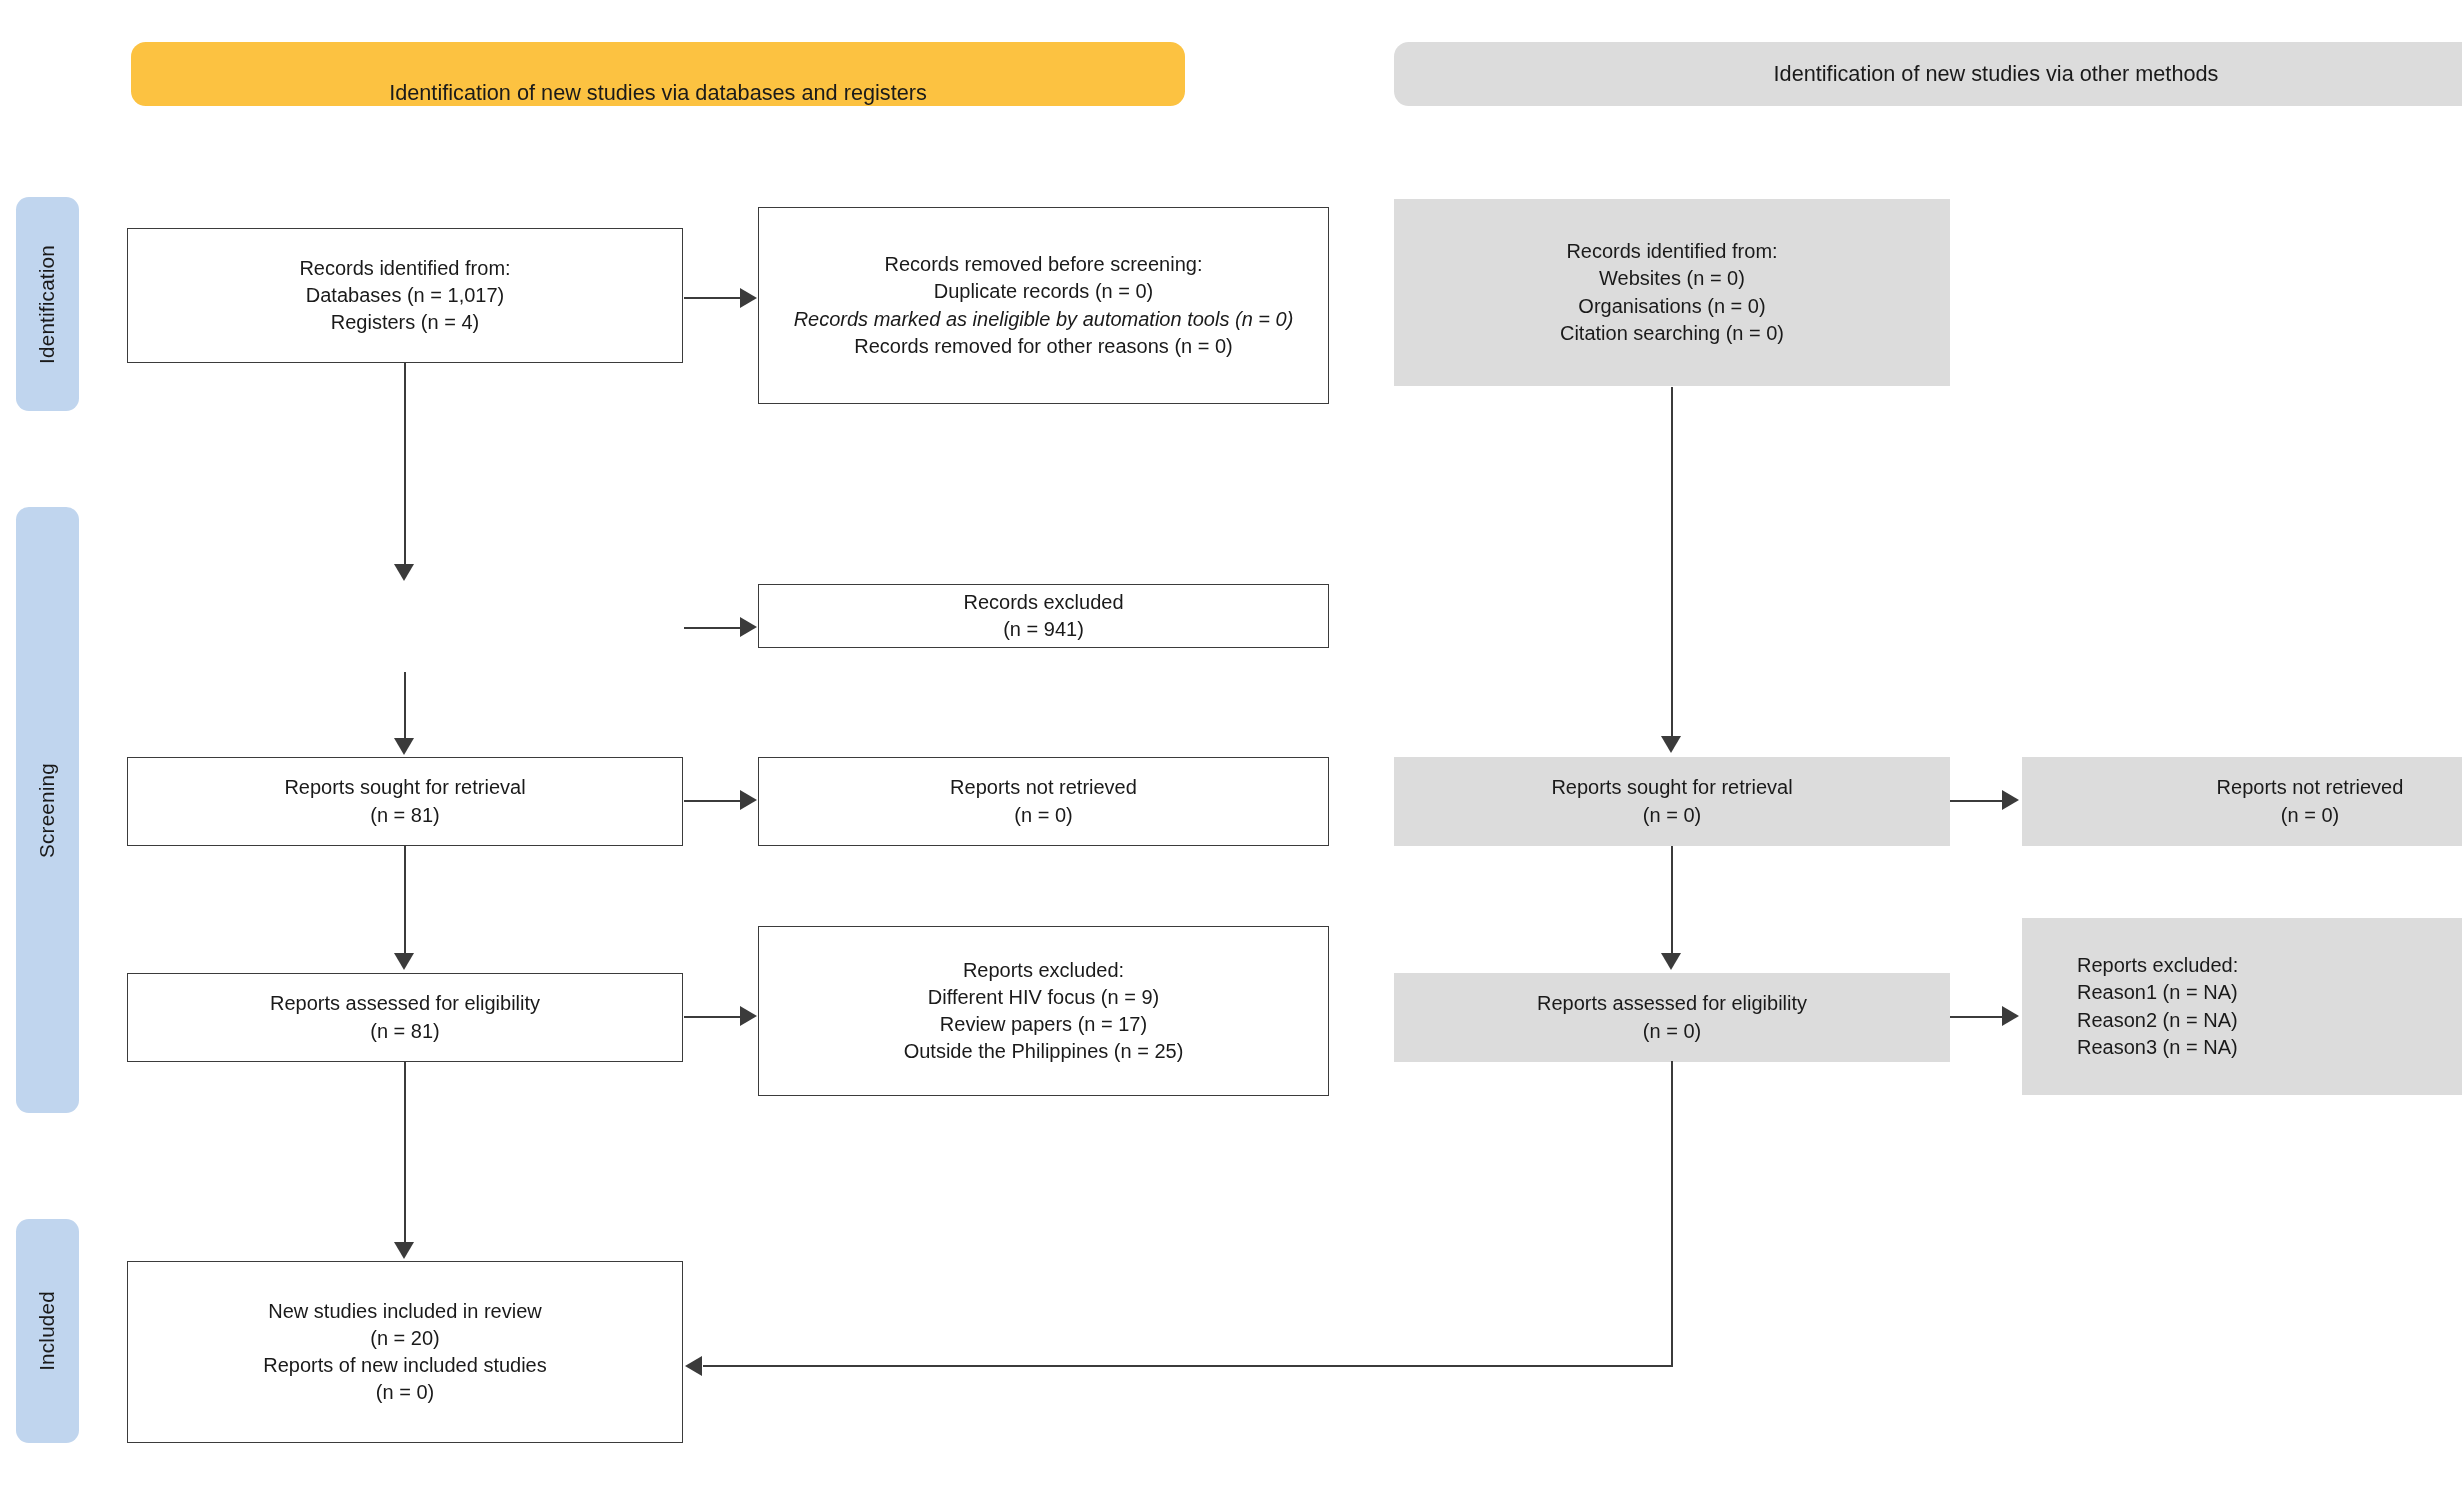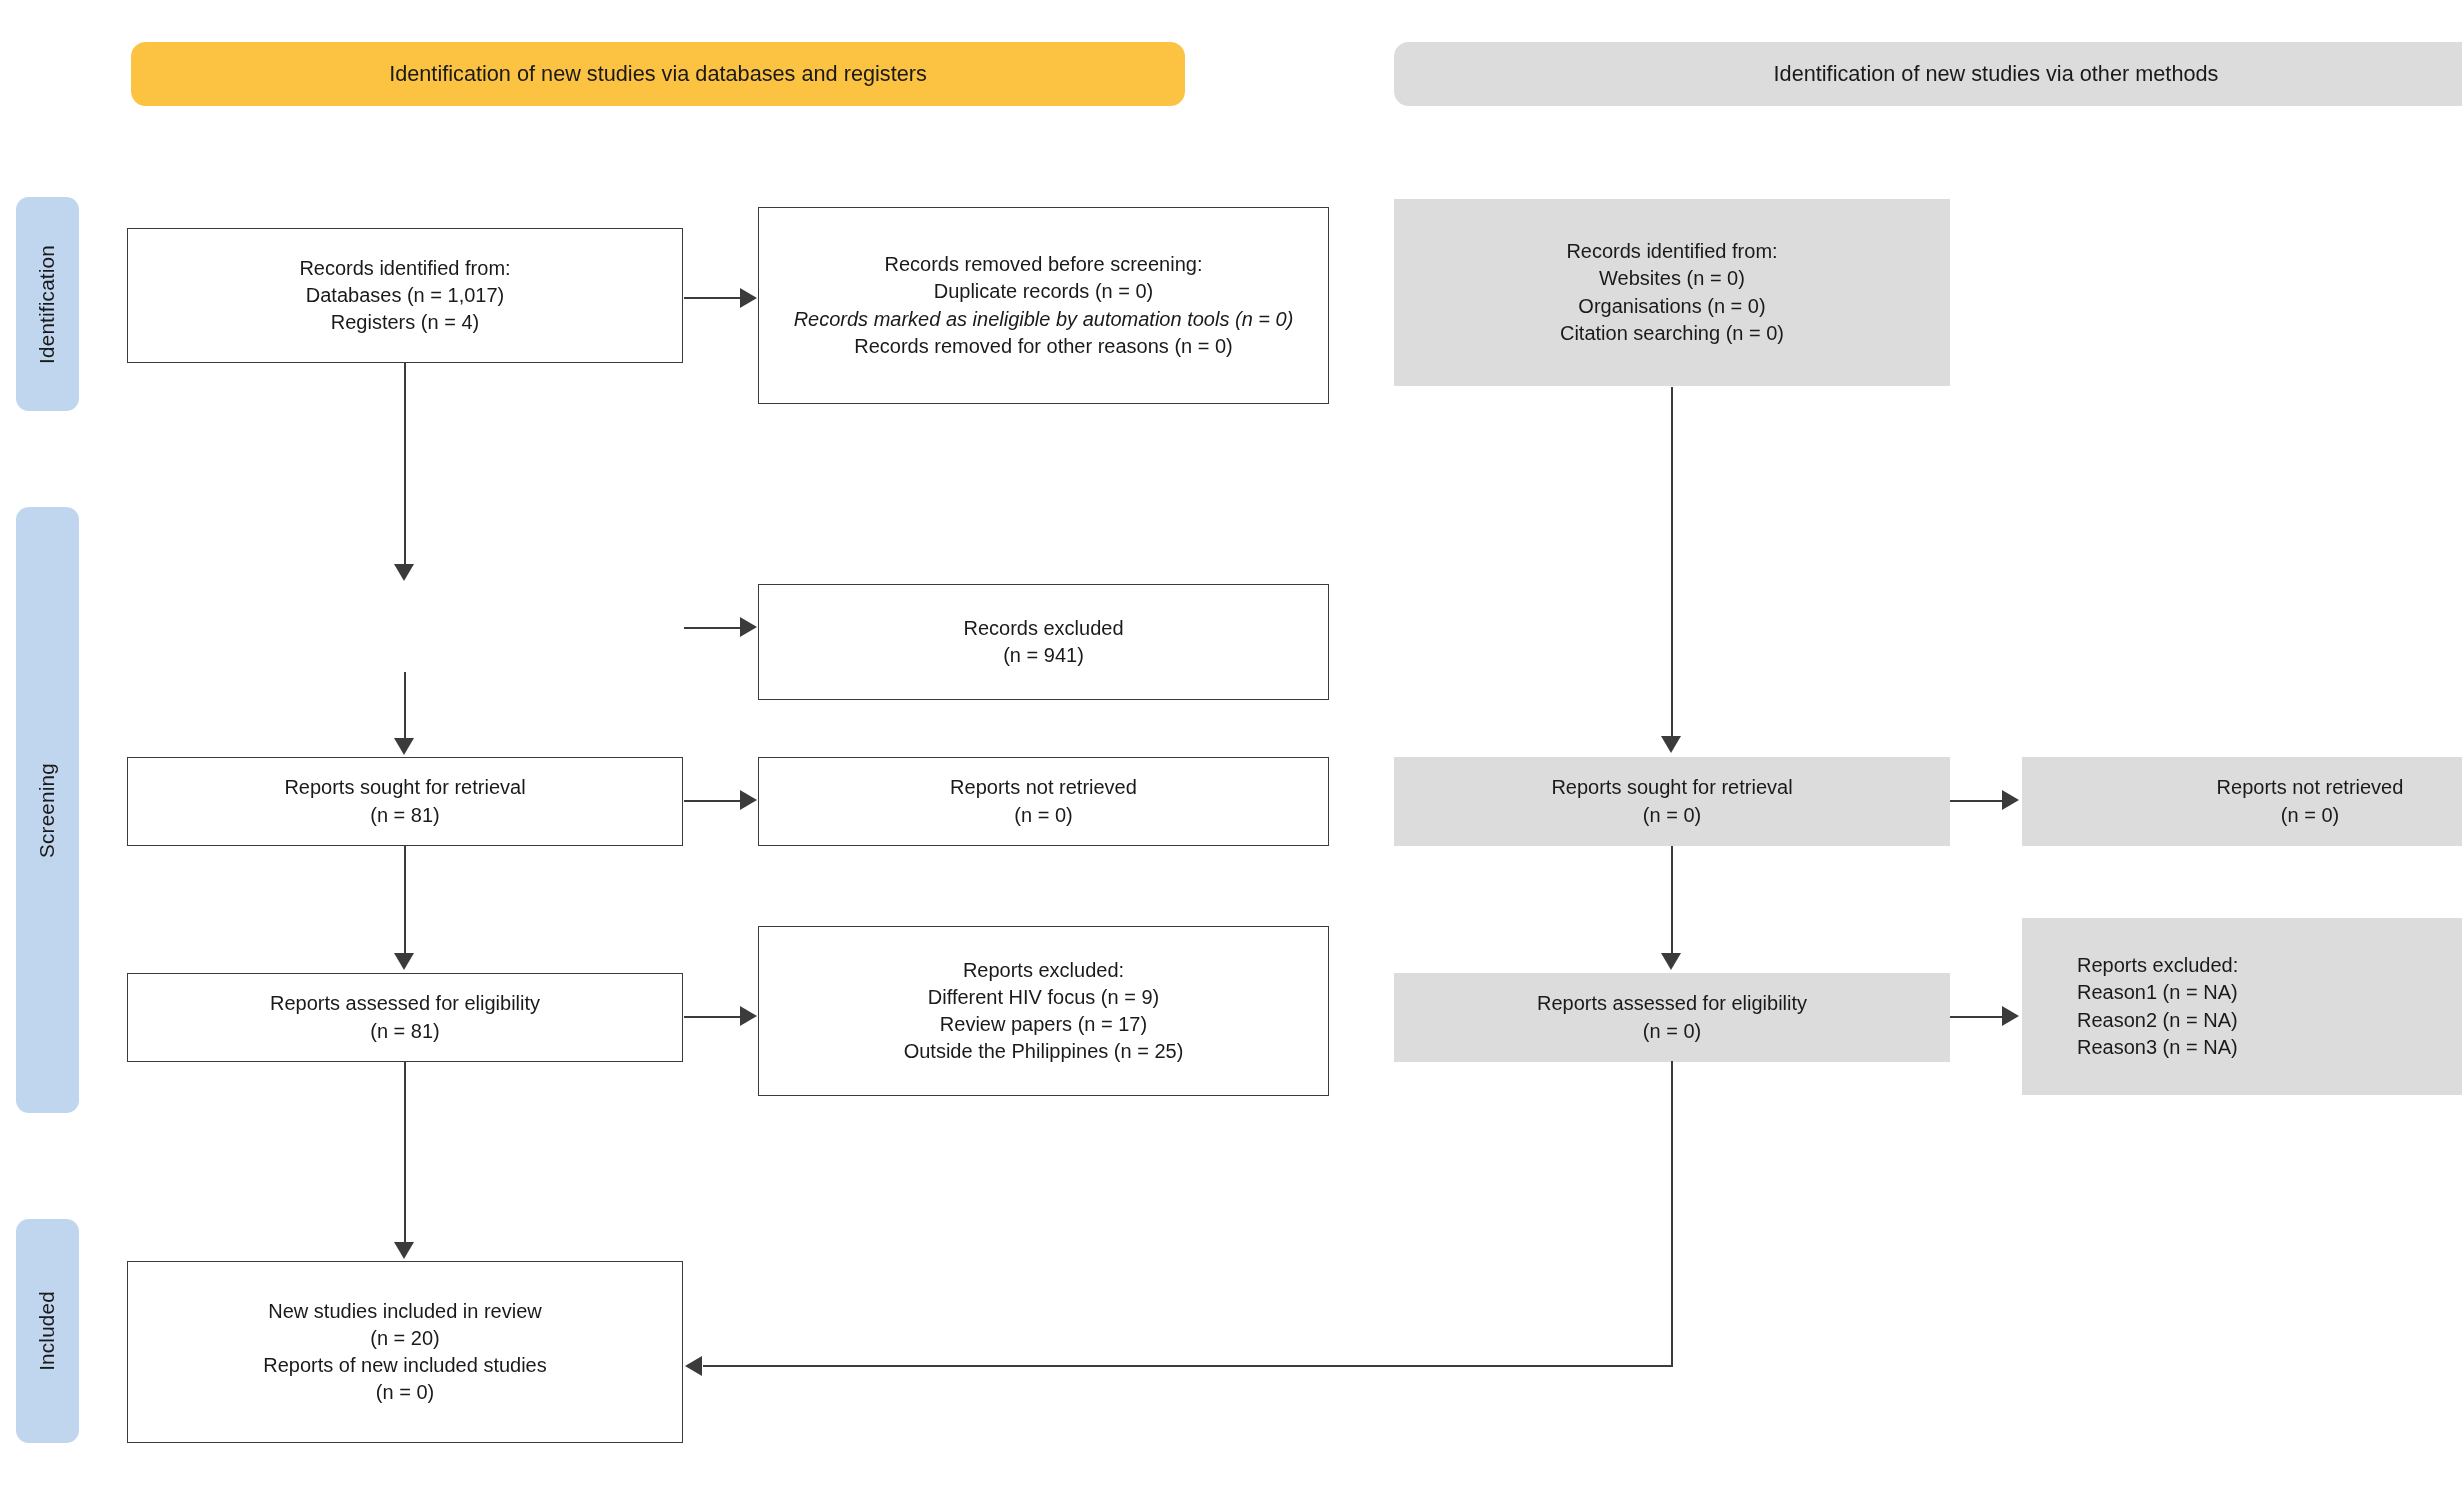--- a/index.html
+++ b/index.html
@@ -27,21 +27,21 @@
     align-items: center;
     justify-content: center;
     border-radius: 14.8px;
     font-size: 21.7px;
     line-height: 1.2;
     text-align: center;
     color: #1a1a1a;
     padding: 0 14.8px;
     box-sizing: border-box;
   }
-  .banner-db   { background: #fcc241; }
+  .banner-db   { background: #fcc241; align-items: flex-end; }
   .banner-oth  { background: #dcdcdc; }
 
   
   .rail {
     position: absolute;
     background: #c0d5ee;
     border-radius: 12.8px;
     display: flex;
     align-items: center;
     justify-content: center;
@@ -147,21 +147,21 @@
   </div>
 
   <div class="box white" style="left:758px; top:199px; width:571px; height:197px;margin-top:8px;">
     <span class="ln">Records removed before screening:</span>
     <span class="ln">Duplicate records (n = 0)</span>
     <span class="ln wrap">Records marked as ineligible by automation tools (n = 0)</span>
     <span class="ln">Records removed for other reasons (n = 0)</span>
   </div>
 
 
-  <div class="box white" style="left:758px; top:584px; width:571px; height:116px;">
+  <div class="box white" style="left:758px; top:584px; width:571px; height:64px;">
     <span class="ln">Records excluded</span>
     <span class="ln">(n = 941)</span>
   </div>
 
   <div class="box white" style="left:127px; top:757px; width:556px; height:89px;">
     <span class="ln">Reports sought for retrieval</span>
     <span class="ln">(n = 81)</span>
   </div>
 
   <div class="box white" style="left:758px; top:757px; width:571px; height:89px;">

